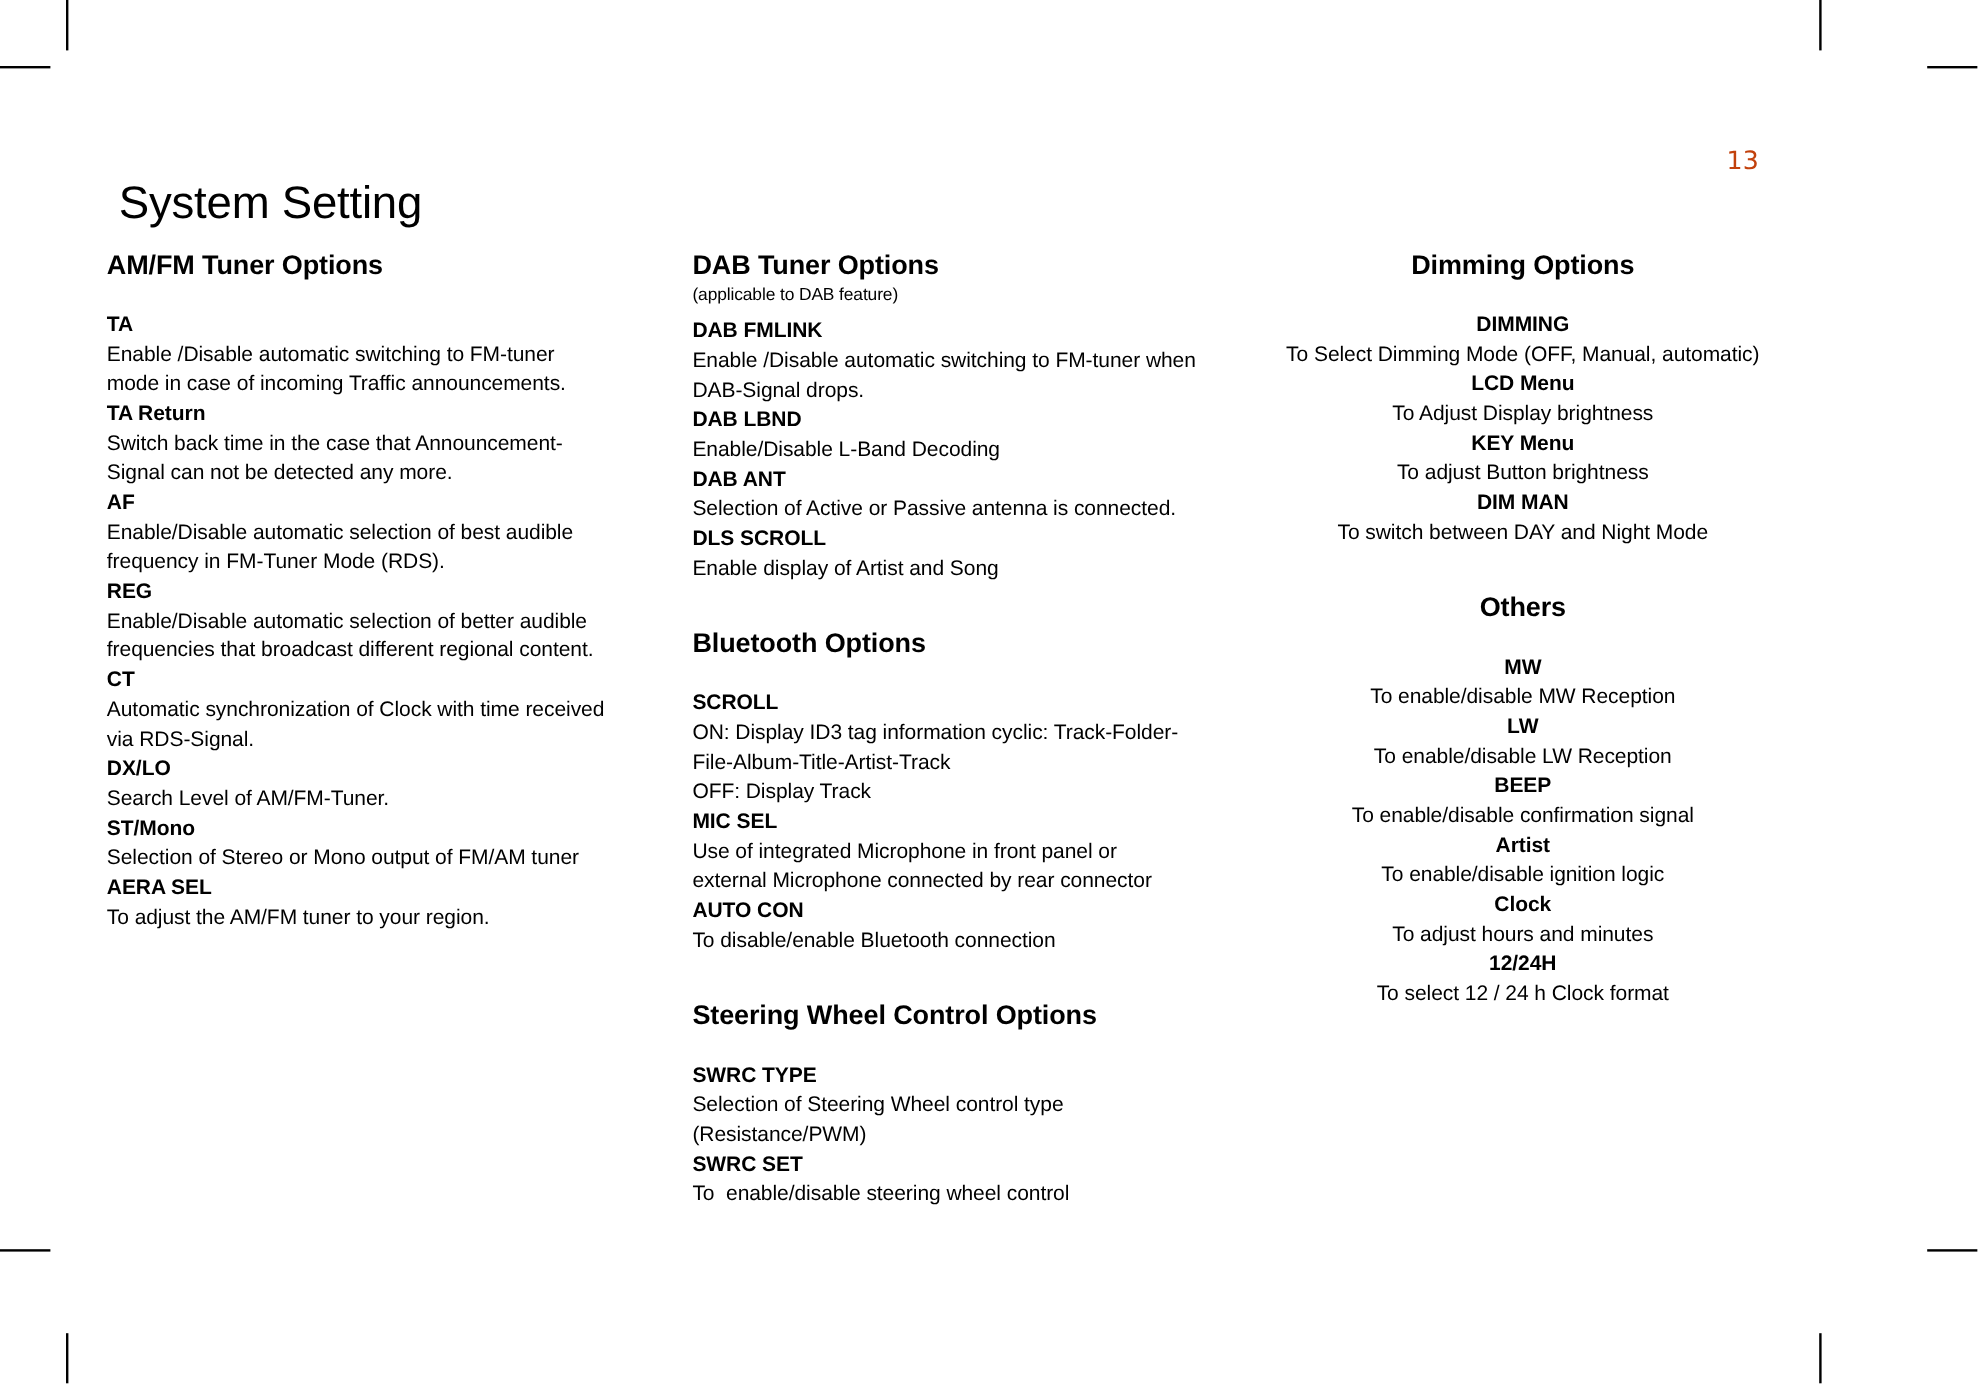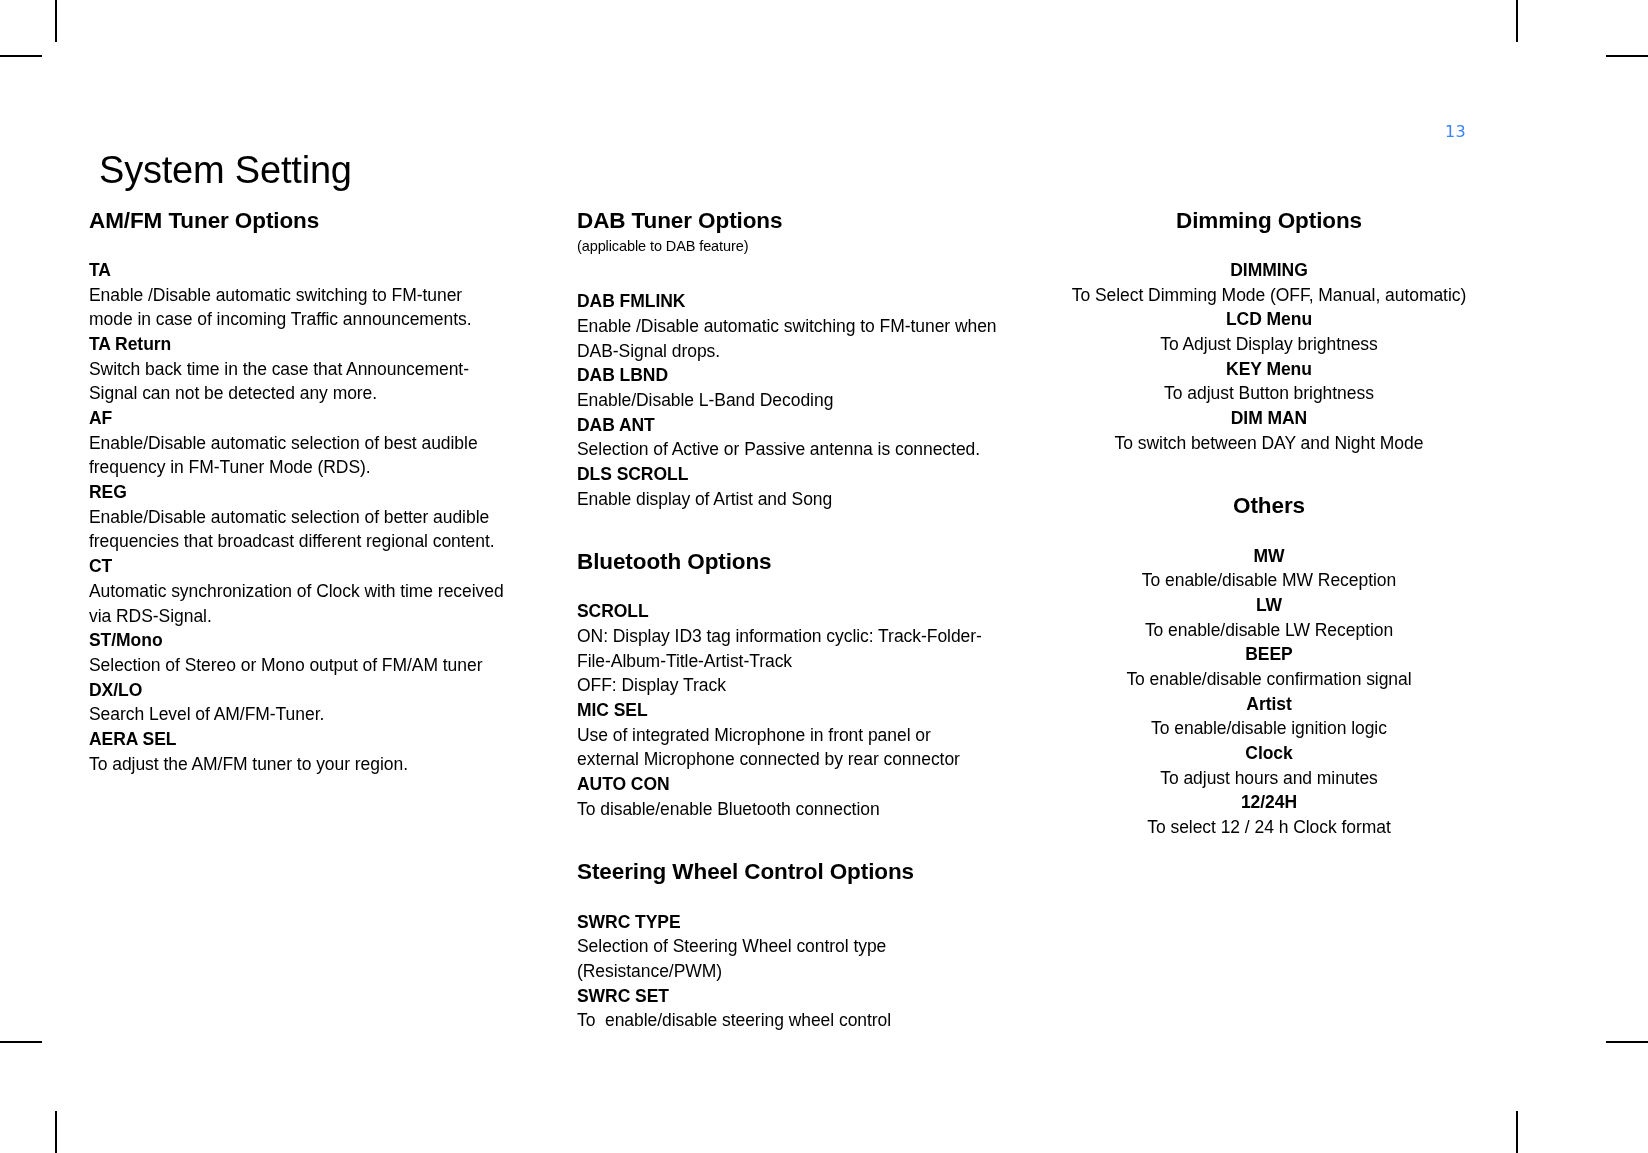--- a/index.html
+++ b/index.html
@@ -32,23 +32,23 @@
   .crop-bl-v { left: 55px;   top: 1111px; }
   .crop-bl-h { left: 0px;    top: 1041px; }
   .crop-br-v { left: 1516px; top: 1111px; }
   .crop-br-h { left: 1606px; top: 1041px; }
 
   
   .page-number {
     position: absolute;
     right: 182px;
     top: 122px;
-    font-size: 16px;
+    font-size: 21px;
     font-family: "DejaVu Sans", sans-serif;
-    color: #3b82f6;
+    color: #c2410c;
     letter-spacing: 0.3px;
   }
 
   
   .page-title {
     position: absolute;
     left: 99px;
     top: 126px;
     font-size: 38px;
     font-weight: 400;
@@ -86,21 +86,21 @@
   }
   .section-subnote {
     font-family: "Liberation Sans", sans-serif;
     font-size: 14.5px;
     font-weight: 400;
     line-height: 1.25;
     margin: 3px 0 0 0;
     letter-spacing: -0.1px;
   }
   .entries { margin-top: 24px; }
-  .entries.tight { margin-top: 34px; }
+  .entries.tight { margin-top: 8px; }
 
   .entry { margin: 0; }
   .entry-term {
     font-size: 17.5px;
     font-weight: bold;
     line-height: 1.41;
     margin: 0;
     letter-spacing: -0.05px;
   }
   .entry-def {
@@ -147,26 +147,26 @@
           </div>
           <div class="entry">
             <div class="entry-term">REG</div>
             <div class="entry-def">Enable/Disable automatic selection of better audible frequencies that broadcast different regional content.</div>
           </div>
           <div class="entry">
             <div class="entry-term">CT</div>
             <div class="entry-def">Automatic synchronization of Clock with time received via RDS-Signal.</div>
           </div>
           <div class="entry">
+            <div class="entry-term">DX/LO</div>
+            <div class="entry-def">Search Level of AM/FM-Tuner.</div>
+          </div>
+          <div class="entry">
             <div class="entry-term">ST/Mono</div>
             <div class="entry-def">Selection of Stereo or Mono output of FM/AM tuner</div>
-          </div>
-          <div class="entry">
-            <div class="entry-term">DX/LO</div>
-            <div class="entry-def">Search Level of AM/FM-Tuner.</div>
           </div>
           <div class="entry">
             <div class="entry-term">AERA SEL</div>
             <div class="entry-def">To adjust the AM/FM tuner to your region.</div>
           </div>
         </div>
       </div>
     </div>
   <div class="col col-2">
       <div class="section">

